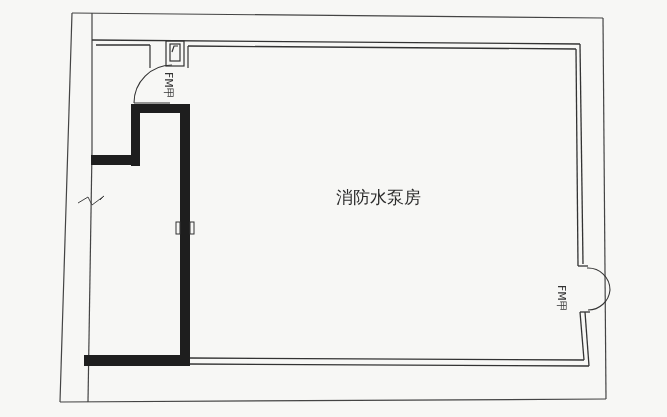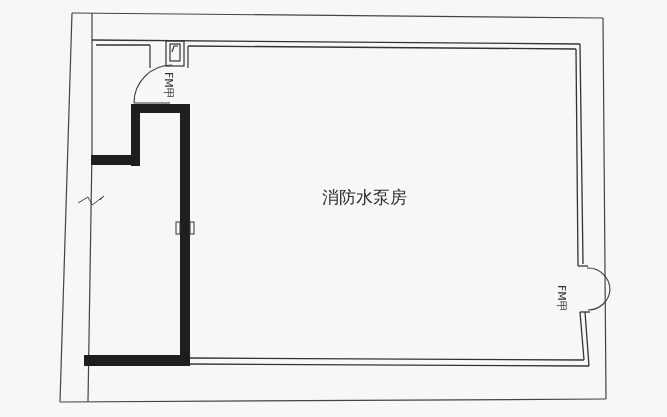--- a/index.html
+++ b/index.html
@@ -3,21 +3,21 @@
 <meta charset="utf-8">
 <style>
   html, body { margin: 0; padding: 0; }
   body {
     width: 667px; height: 417px; overflow: hidden;
     background: #f7f7f5;
     font-family: "DejaVu Sans", sans-serif;
   }
   #plan { position: absolute; left: 0; top: 0; }
   .room-label {
-    position: absolute; left: 322px; top: 186px;
+    position: absolute; left: 336px; top: 186px;
     font-size: 17px; color: #2a2a2a; letter-spacing: 0px;
     font-family: "DejaVu Sans", sans-serif;
   }
   .door-tag {
     position: absolute; font-size: 11px; color: #333;
     font-family: "DejaVu Sans", sans-serif;
     transform-origin: left top;
   }
 </style>
 </head>

